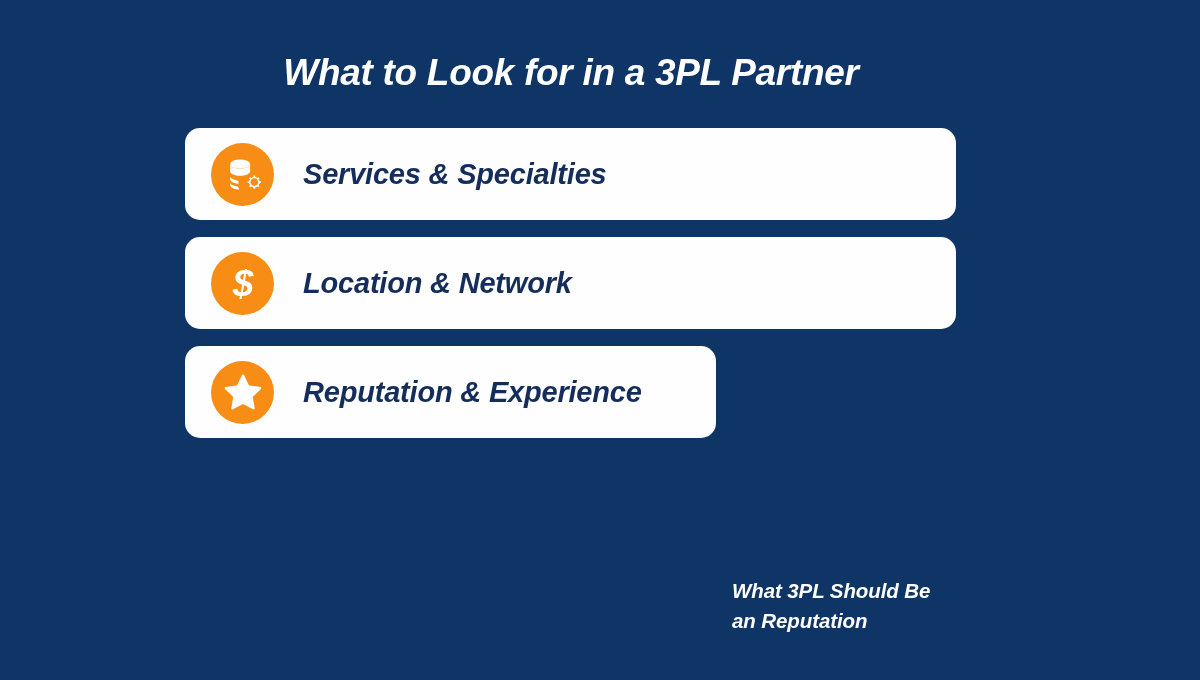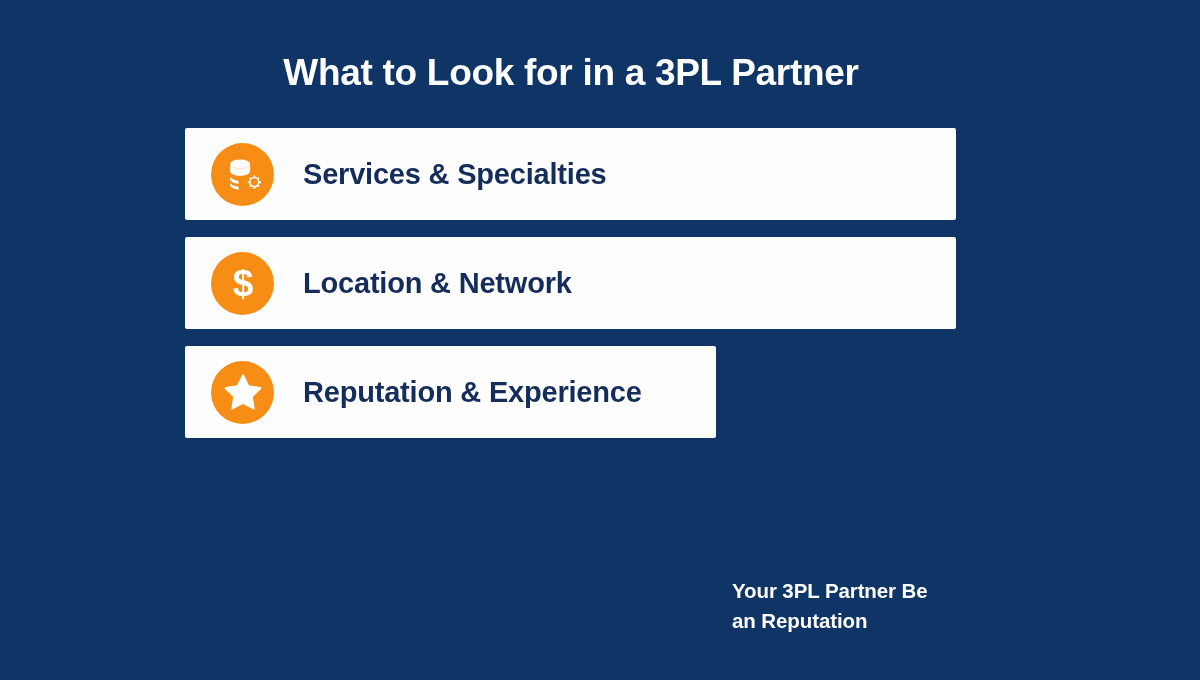--- a/index.html
+++ b/index.html
@@ -13,20 +13,21 @@
     font-family: "Liberation Sans", sans-serif;
     background: #0e3565;
   }
 
   .canvas {
     position: relative;
     width: 1080px;
     height: 680px;
     background: #0e3565;
     box-sizing: border-box;
+    font-style: italic;
   }
 
   
   .title {
     position: absolute;
     left: 185px;
     top: 50px;
     width: 772px;
     text-align: center;
     color: #ffffff;
@@ -42,21 +43,21 @@
     position: absolute;
     left: 185px;
     top: 128px;
     width: 1000px;
   }
   .card {
     position: relative;
     height: 92px;
     margin-bottom: 17px;
     background: #fefefe;
-    border-radius: 2px;
+    border-radius: 15px;
     display: flex;
     align-items: center;
     box-sizing: border-box;
     padding-left: 26px;
   }
   .card.wide  { width: 771px; }
   .card.short { width: 531px; }
 
   .icon-badge {
     width: 63px;
@@ -143,17 +144,17 @@
           <path d="M20 3.6 L25.3 14.4 37.2 16.1 28.6 24.5 30.6 36.4 20 30.8
                    9.4 36.4 11.4 24.5 2.8 16.1 14.7 14.4 Z" fill="#ffffff" stroke="#ffffff" stroke-width="2.2" stroke-linejoin="round"></path>
         </svg>
       </span>
       <span class="card-label">Reputation &amp; Experience</span>
     </div>
 
   </div>
 
   <div class="tagline">
-    <span class="tl-line">Your 3PL Partner Be</span>
+    <span class="tl-line">What 3PL Should Be</span>
     <span class="tl-line">an Reputation</span>
   </div>
 
 </div>
 
 </body></html>

